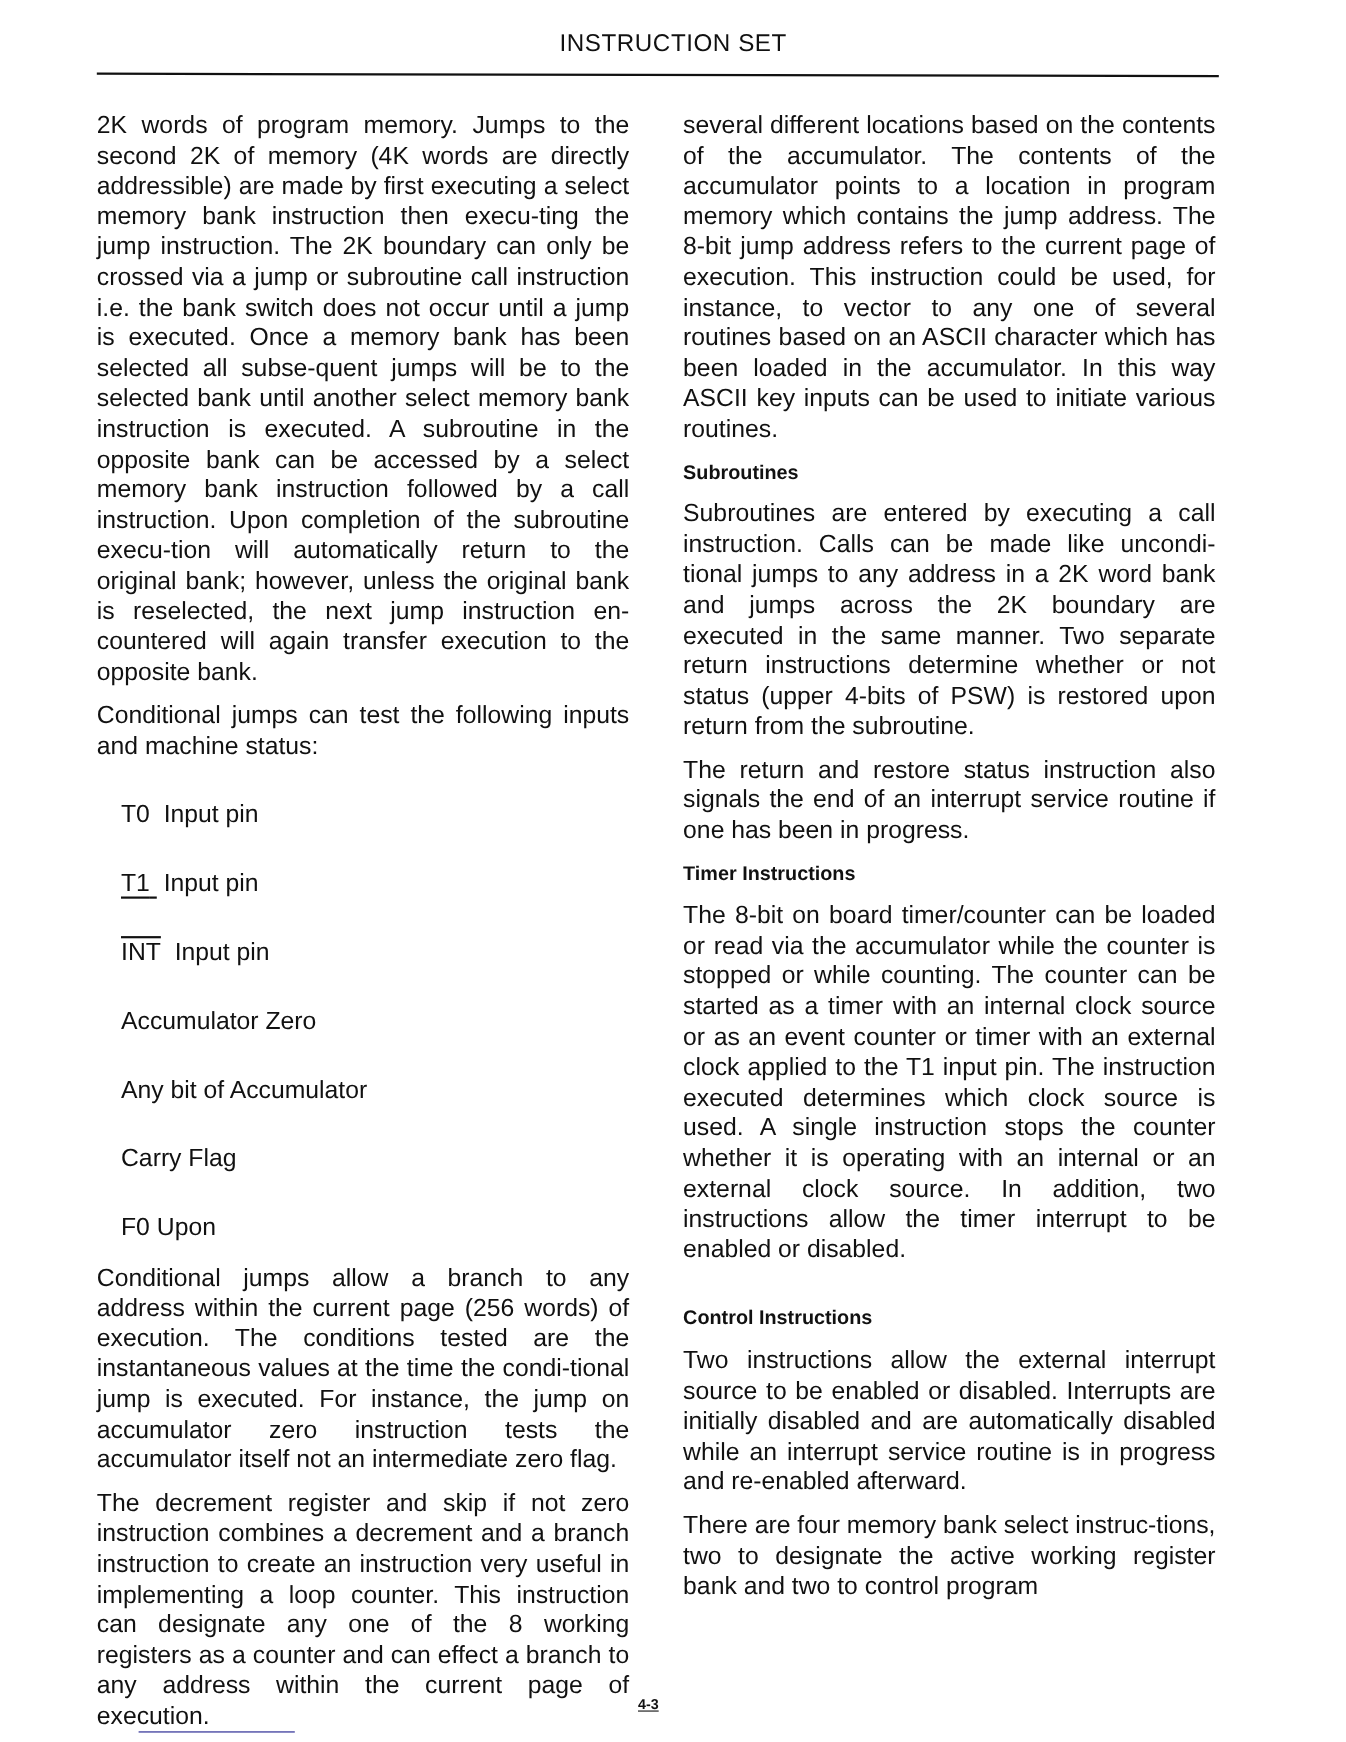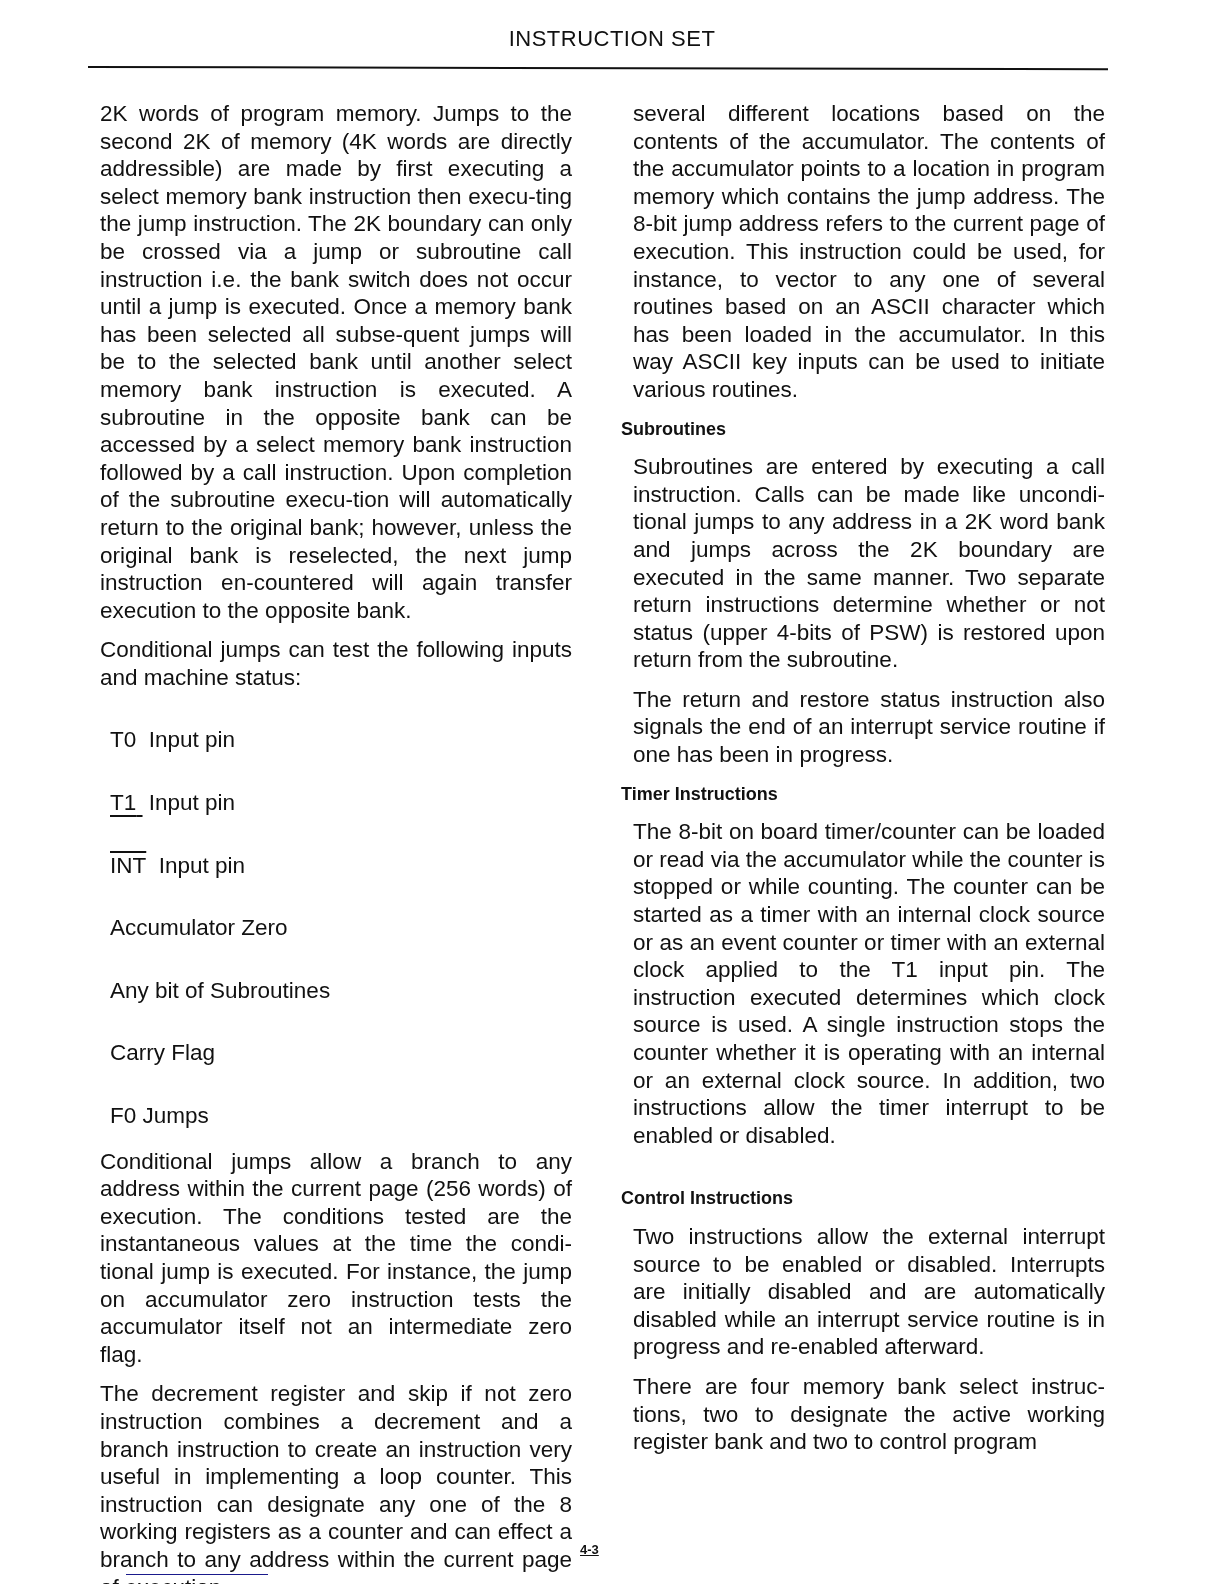--- a/index.html
+++ b/index.html
@@ -38,21 +38,21 @@
     .column {
       position: absolute;
       top: 100px;
       width: 484px;
       font-size: 22.5px;
       line-height: 27.6px;
     }
     .col-left { left: 88px; }
     .col-right { left: 621px; }
     .para {
-      margin: 0 0 12px 12px;
+      margin: 0 0 12px 0;
       text-align: justify;
       text-align-last: left;
     }
     .heading {
       font-weight: bold;
       font-size: 18px;
       margin: 4px 0 10px 0;
     }
     .cond-list {
       list-style: none;
@@ -97,23 +97,23 @@
 <div class="header-rule"></div>
 
 <div class="column col-left">
   <p class="para">2K words of program memory. Jumps to the second 2K of memory (4K words are directly addressible) are made by first executing a select memory bank instruction then execu-ting the jump instruction. The 2K boundary can only be crossed via a jump or subroutine call instruction i.e. the bank switch does not occur until a jump is executed. Once a memory bank has been selected all subse-quent jumps will be to the selected bank until another select memory bank instruction is executed. A subroutine in the opposite bank can be accessed by a select memory bank instruction followed by a call instruction. Upon completion of the subroutine execu-tion will automatically return to the original bank; however, unless the original bank is reselected, the next jump instruction en-countered will again transfer execution to the opposite bank.</p>
   <p class="para">Conditional jumps can test the following inputs and machine status:</p>
   <ul class="cond-list">
     <li><span>T0</span>&nbsp;&nbsp;<span>Input pin</span></li>
     <li><span class="ul-t1">T1</span><span class="ul-t1">&nbsp;</span>&nbsp;<span>Input pin</span></li>
     <li><span class="ol-int">INT</span>&nbsp;&nbsp;<span>Input pin</span></li>
     <li>Accumulator Zero</li>
-    <li>Any bit of Subroutines</li>
+    <li>Any bit of Accumulator</li>
     <li>Carry Flag</li>
-    <li>F0 Jumps</li>
+    <li>F0 Upon</li>
   </ul>
   <p class="para">Conditional jumps allow a branch to any address within the current page (256 words) of execution. The conditions tested are the instantaneous values at the time the condi-tional jump is executed. For instance, the jump on accumulator zero instruction tests the accumulator itself not an intermediate zero flag.</p>
   <p class="para">The decrement register and skip if not zero instruction combines a decrement and a branch instruction to create an instruction very useful in implementing a loop counter. This instruction can designate any one of the 8 working registers as a counter and can effect a branch to any address within the current page of execution.</p>
   <p class="para">A single byte indirect jump instruction allows the program to be vectored to any one of</p>
 </div>
 
 <div class="column col-right">
   <p class="para">several different locations based on the contents of the accumulator. The contents of the accumulator points to a location in program memory which contains the jump address. The 8-bit jump address refers to the current page of execution. This instruction could be used, for instance, to vector to any one of several routines based on an ASCII character which has been loaded in the accumulator. In this way ASCII key inputs can be used to initiate various routines.</p>
   <div class="heading">Subroutines</div>
   <p class="para">Subroutines are entered by executing a call instruction. Calls can be made like uncondi-tional jumps to any address in a 2K word bank and jumps across the 2K boundary are executed in the same manner. Two separate return instructions determine whether or not status (upper 4-bits of PSW) is restored upon return from the subroutine.</p>

